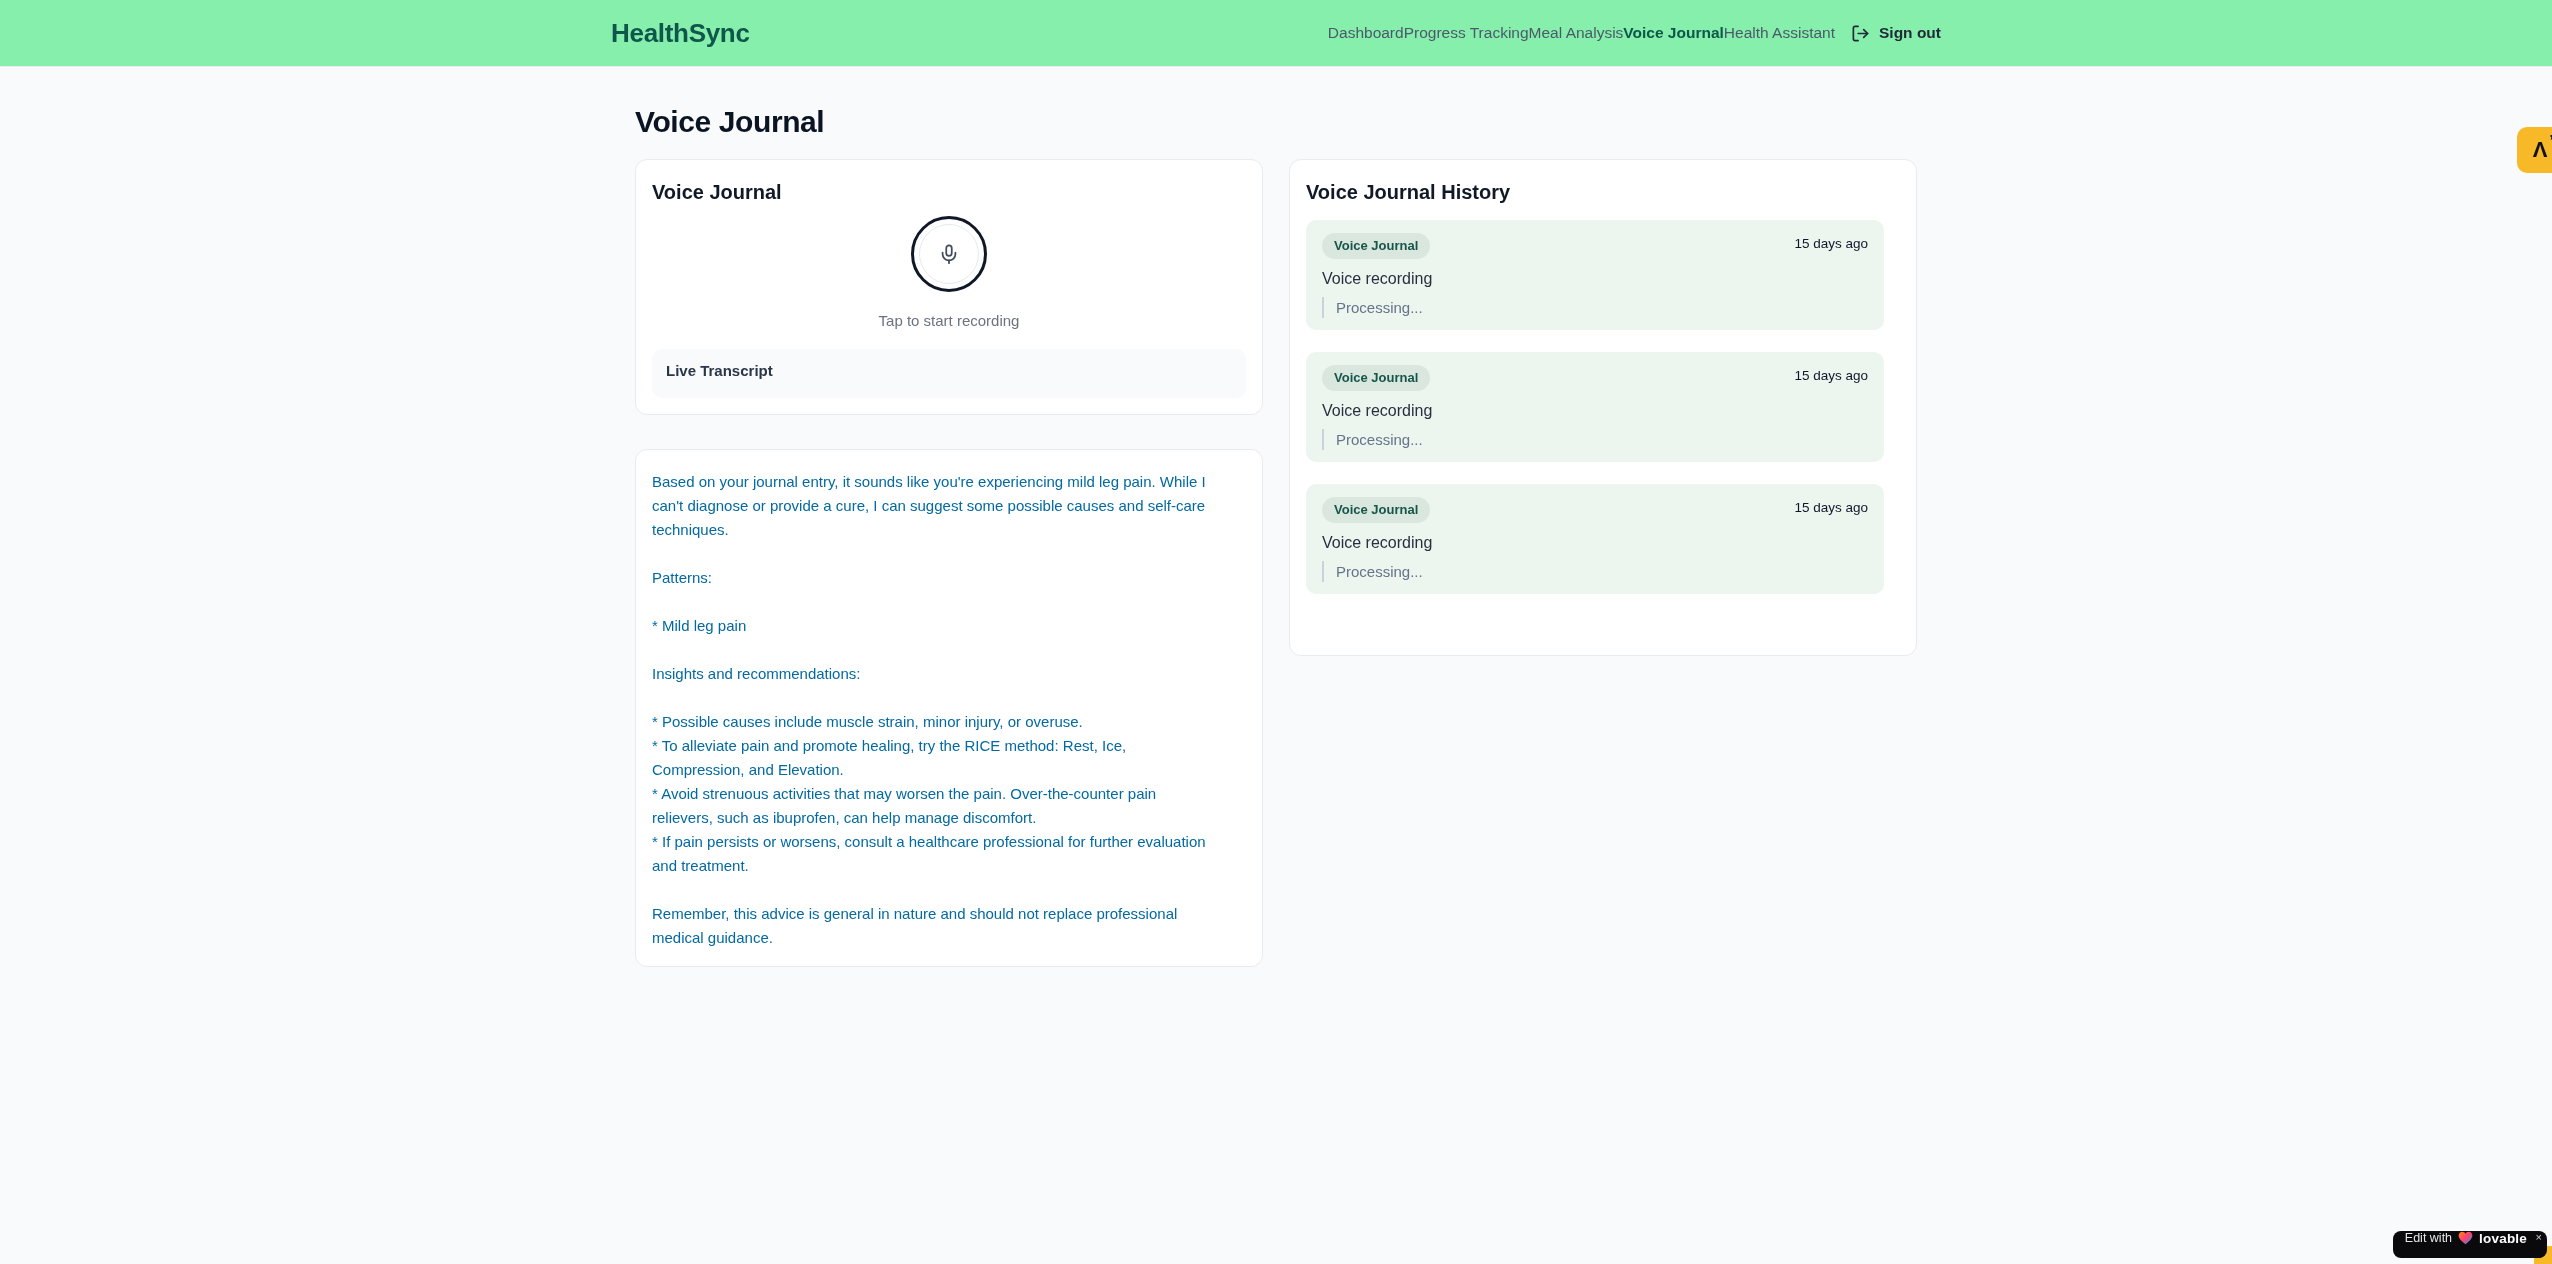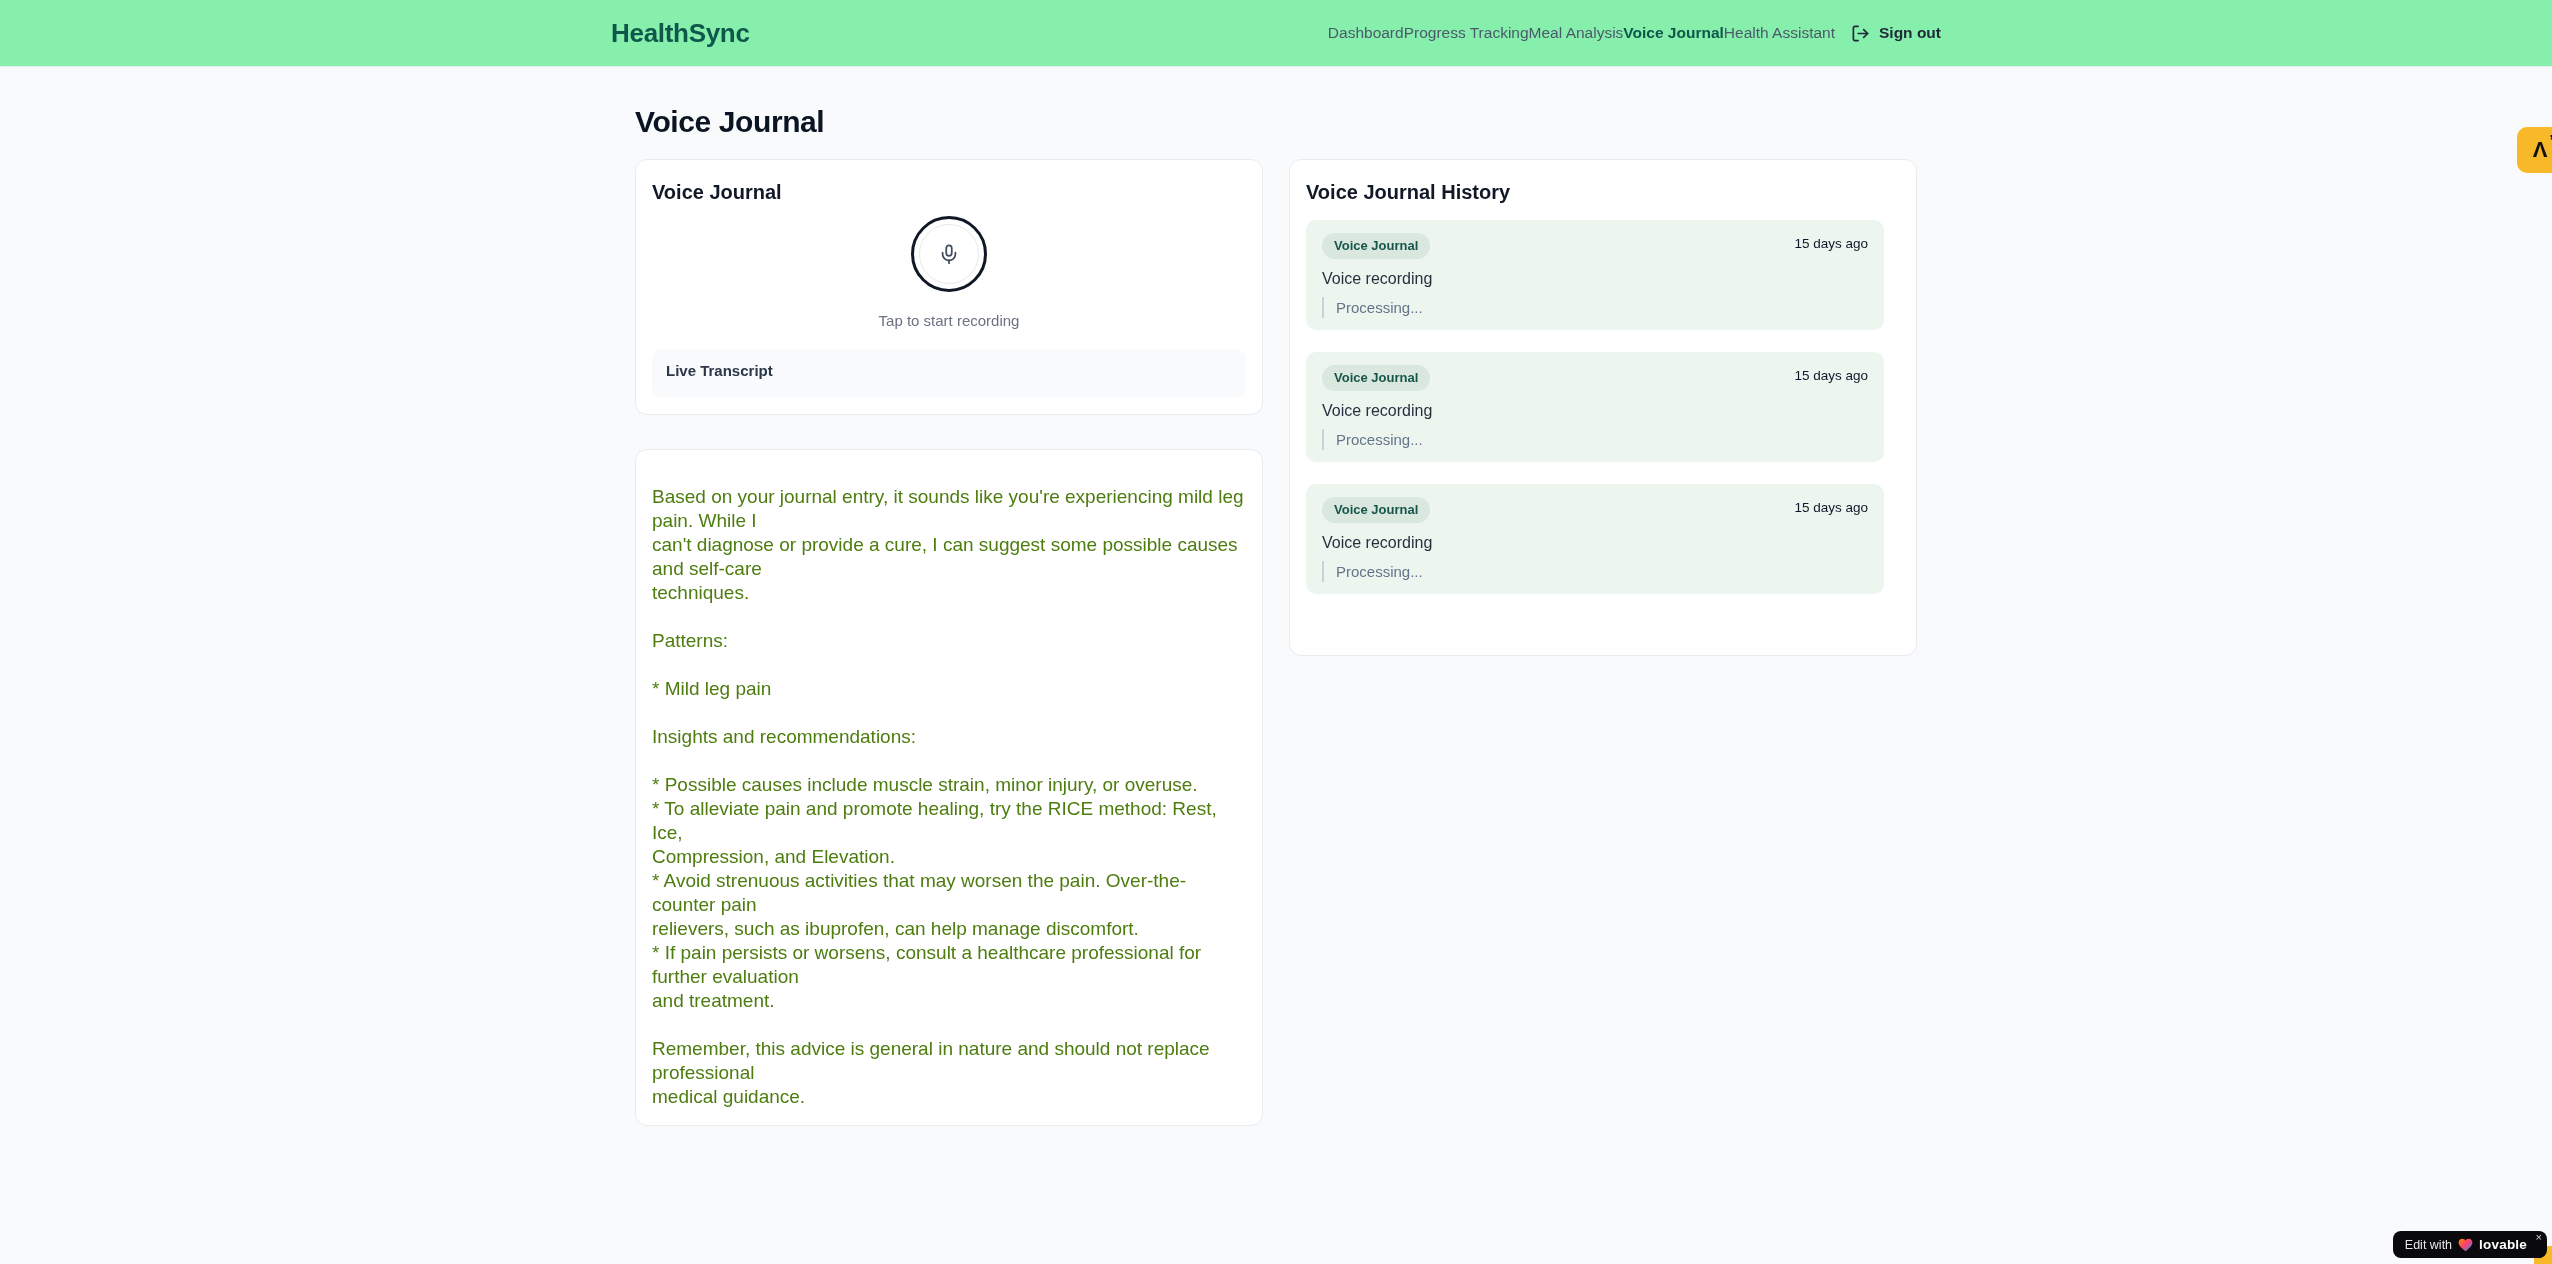--- a/index.html
+++ b/index.html
@@ -41,21 +41,21 @@
   .mic-btn::before {
     content:""; position:absolute; inset:5px; border-radius:50%;
     border:1px solid #e5eaf0;
   }
   .tap-hint { text-align:center; font-size:15px; color:#6b7280; margin-top:20px; }
   .transcript { margin-top:20px; background:#f8fafc; border-radius:10px; padding:13px 14px 12px; }
   .transcript-title { font-size:15px; font-weight:600; color:#2b3648; margin-bottom:7px; }
   .transcript-text { font-size:14px; line-height:20px; color:#4b5563; white-space:pre-wrap; }
   
   .ai-card { margin-top:34px; }
-  .ai-body { margin-top:15px; font-size:19px; line-height:24px; color:#4d7c0f; white-space:pre-wrap; }
+  .ai-body { font-size:15px; line-height:24px; color:#0369a1; white-space:pre-wrap; }
   
   .history-card { height:497px; }
   .history-list { margin-top:16px; padding-right:16px; }
   .entry { background:#edf5ef; border-radius:10px; padding:13px 16px 12px; margin-bottom:22px; cursor:pointer; }
   .entry-top { display:flex; align-items:flex-start; justify-content:space-between; }
   .badge {
     display:inline-block; background:#d9e7de; color:#17554a;
     font-size:13px; font-weight:600; line-height:16px;
     padding:5px 12px; border-radius:999px;
   }
@@ -71,21 +71,21 @@
   }
   .side-badge .glyph { font-size:22px; font-weight:900; color:#111; position:relative; line-height:1; }
   .side-badge .glyph::after { content:"ʼ"; position:absolute; top:-6px; right:-6px; font-size:14px; color:#111; }
   .corner-yellow {
     position:absolute; right:-6px; bottom:-6px; width:24px; height:24px;
     background:#f7b928; border-radius:6px; z-index:1; cursor:pointer;
   }
   .lovable-pill {
     position:absolute; right:5px; bottom:6px; height:27px; z-index:2;
     background:#0a0a0c; border-radius:8px;
-    display:flex; align-items:center; gap:6px; padding:0 20px 0 12px;
+    display:flex; gap:6px; padding:0 20px 0 12px;
     cursor:pointer;
   }
   .lovable-pill .edit-label { font-size:12.5px; color:#e5e7eb; }
   .lovable-pill .brand { font-size:13.5px; font-weight:700; color:#ffffff; letter-spacing:0.2px; }
   .lovable-pill .close-x {
     position:absolute; top:1px; right:5px; font-size:11px; color:#cbd5e1; line-height:11px; cursor:pointer;
   }
   svg { display:block; }
 </style>
 </head>

